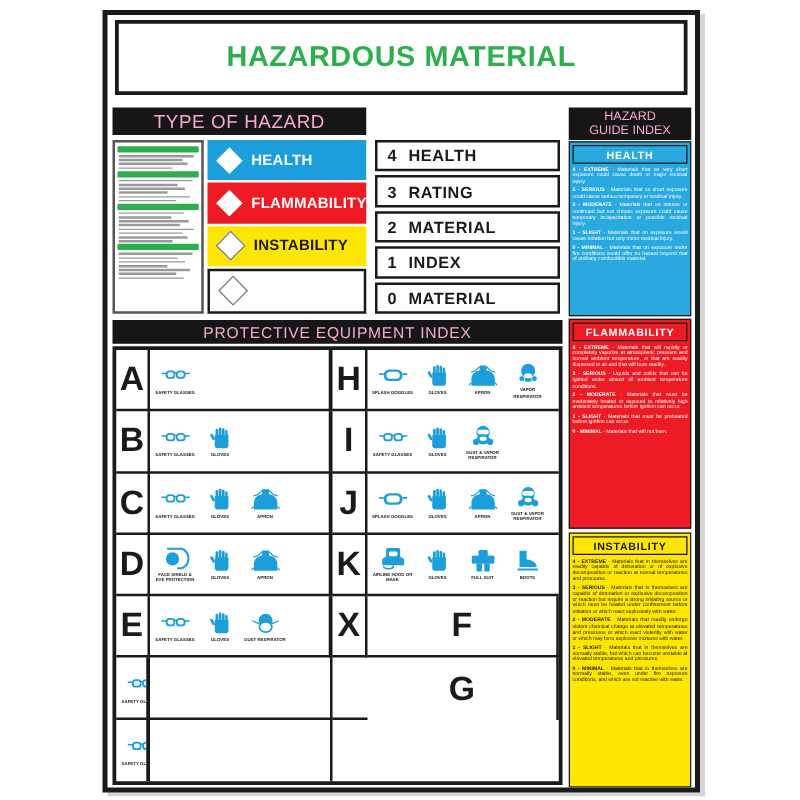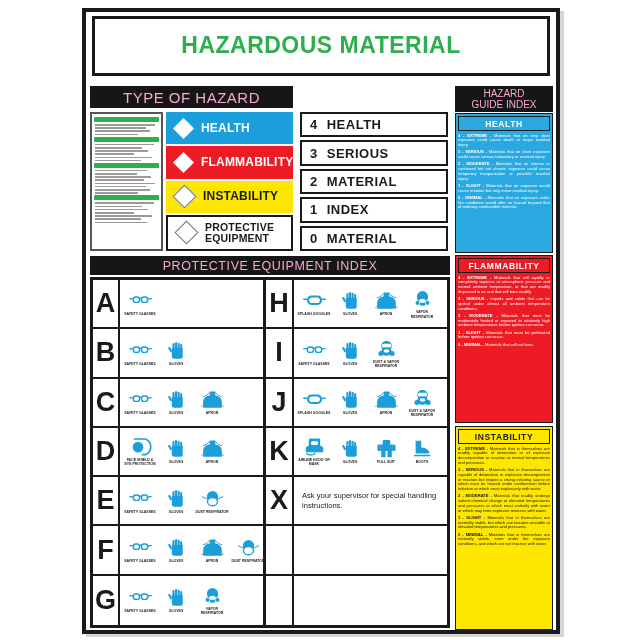--- a/index.html
+++ b/index.html
@@ -106,32 +106,31 @@
       <div class="hazard-row" style="background: rgb(237, 28, 36);">
         <div class="diamond"></div>
         <div class="hazard-label" style="color: rgb(255, 255, 255);">FLAMMABILITY</div>
       </div>
       <div class="hazard-row" style="background: rgb(255, 230, 0);">
         <div class="diamond outline"></div>
         <div class="hazard-label" style="color: rgb(26, 26, 26);">INSTABILITY</div>
       </div>
       <div class="hazard-row" style="background: rgb(255, 255, 255); border: 2px solid rgb(26, 26, 26);">
         <div class="diamond outline"></div>
-        <div class="hazard-label" style="color: rgb(26, 26, 26); font-size: 10.5px;">PROTECTIVE EQUIPMENT</div>
       </div>
     </div>
 
   <div class="abs degree-rows" id="degree-rows">
       <div class="degree-row">
         <span>4</span>
         <span>HEALTH</span>
       </div>
       <div class="degree-row">
         <span>3</span>
-        <span>SERIOUS</span>
+        <span>RATING</span>
       </div>
       <div class="degree-row">
         <span>2</span>
         <span>MATERIAL</span>
       </div>
       <div class="degree-row">
         <span>1</span>
         <span>INDEX</span>
       </div>
       <div class="degree-row">
@@ -471,23 +470,20 @@
         <div class="eq-item">
           <svg viewBox="0 0 40 30">
             <path d="M12 16 L3 12 M28 16 l9 -4" stroke="#1b9ed9" stroke-width="1.6"></path>
     <circle cx="20" cy="12" r="9" fill="#1b9ed9"></circle>
     <ellipse cx="20" cy="20" rx="8" ry="6.5" fill="#fff" stroke="#1b9ed9" stroke-width="2.2"></ellipse>
           </svg>
           <div class="eq-cap">Dust Respirator</div>
         </div>
       </div>
       <div class="cell letter-cell br2 bb">X</div>
-      <div class="cell icons-cell bb">
-        <span class="x-note">Ask your supervisor for special handling instructions.</span>
-      </div>
       <div class="cell letter-cell br2 bb">F</div>
       <div class="cell icons-cell br3 bb">
         <div class="eq-item">
           <svg viewBox="0 0 40 30">
             <path d="M2 12 L9 12.5 M38 12 L31 12.5" stroke="#1b9ed9" stroke-width="2" fill="none"></path>
     <rect x="8.5" y="9.5" width="10" height="8.5" rx="3.8" fill="none" stroke="#1b9ed9" stroke-width="2.3"></rect>
     <rect x="21.5" y="9.5" width="10" height="8.5" rx="3.8" fill="none" stroke="#1b9ed9" stroke-width="2.3"></rect>
     <path d="M18.5 12 q1.5 -1.8 3 0" stroke="#1b9ed9" stroke-width="1.8" fill="none"></path>
           </svg>
           <div class="eq-cap">Safety Glasses</div>

